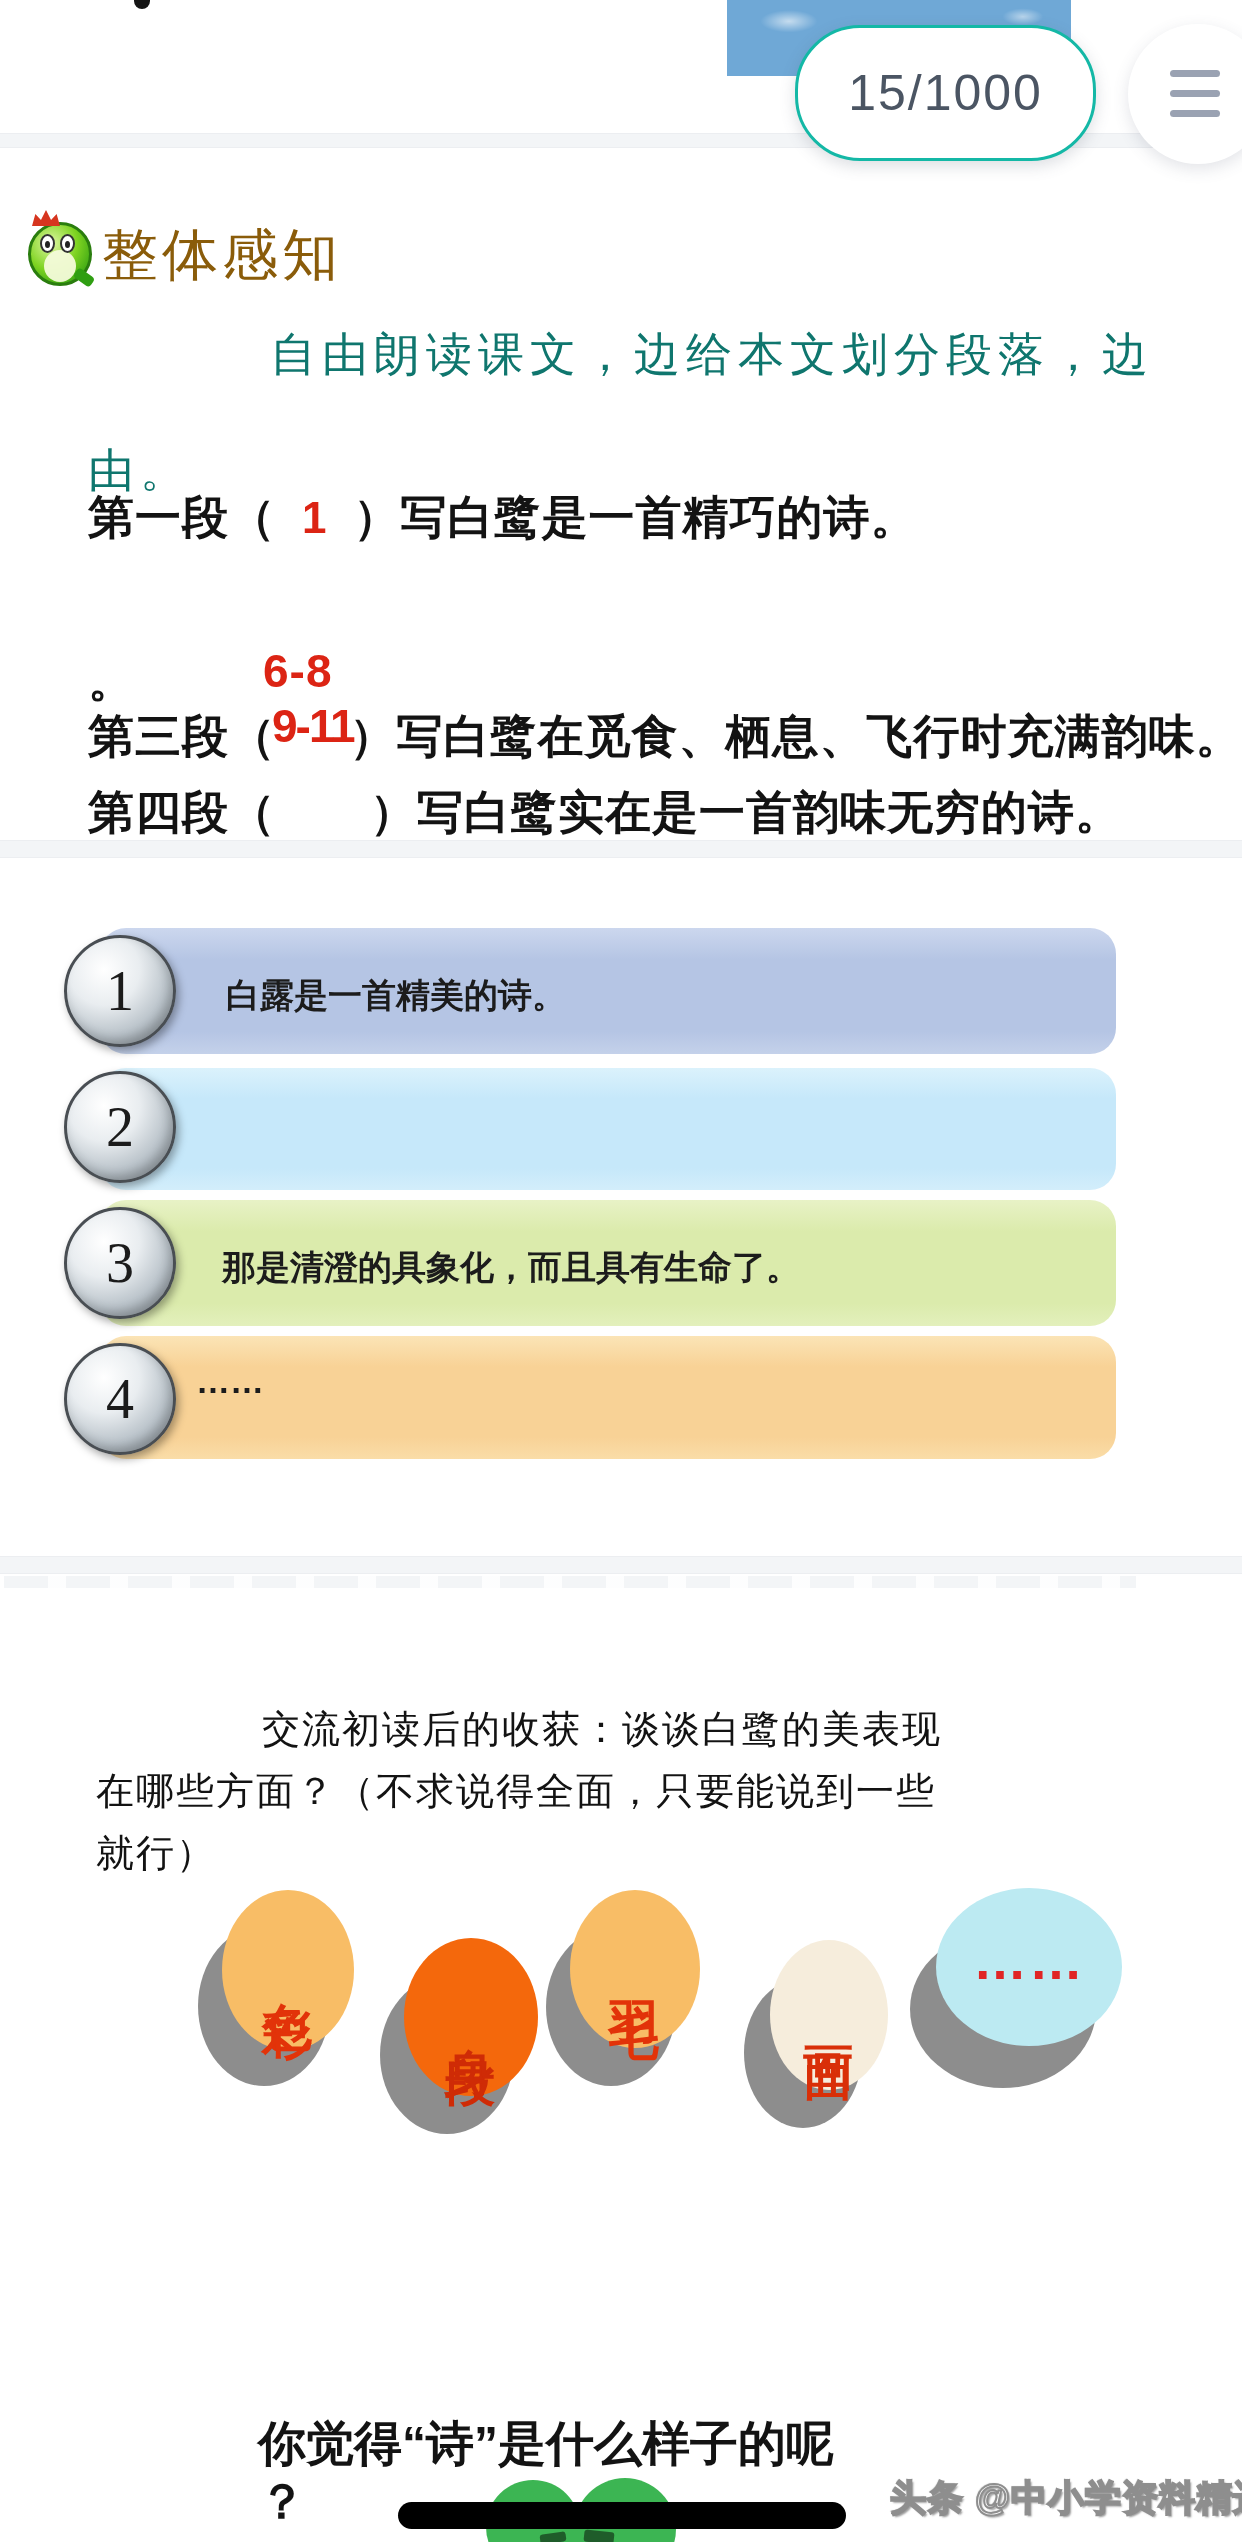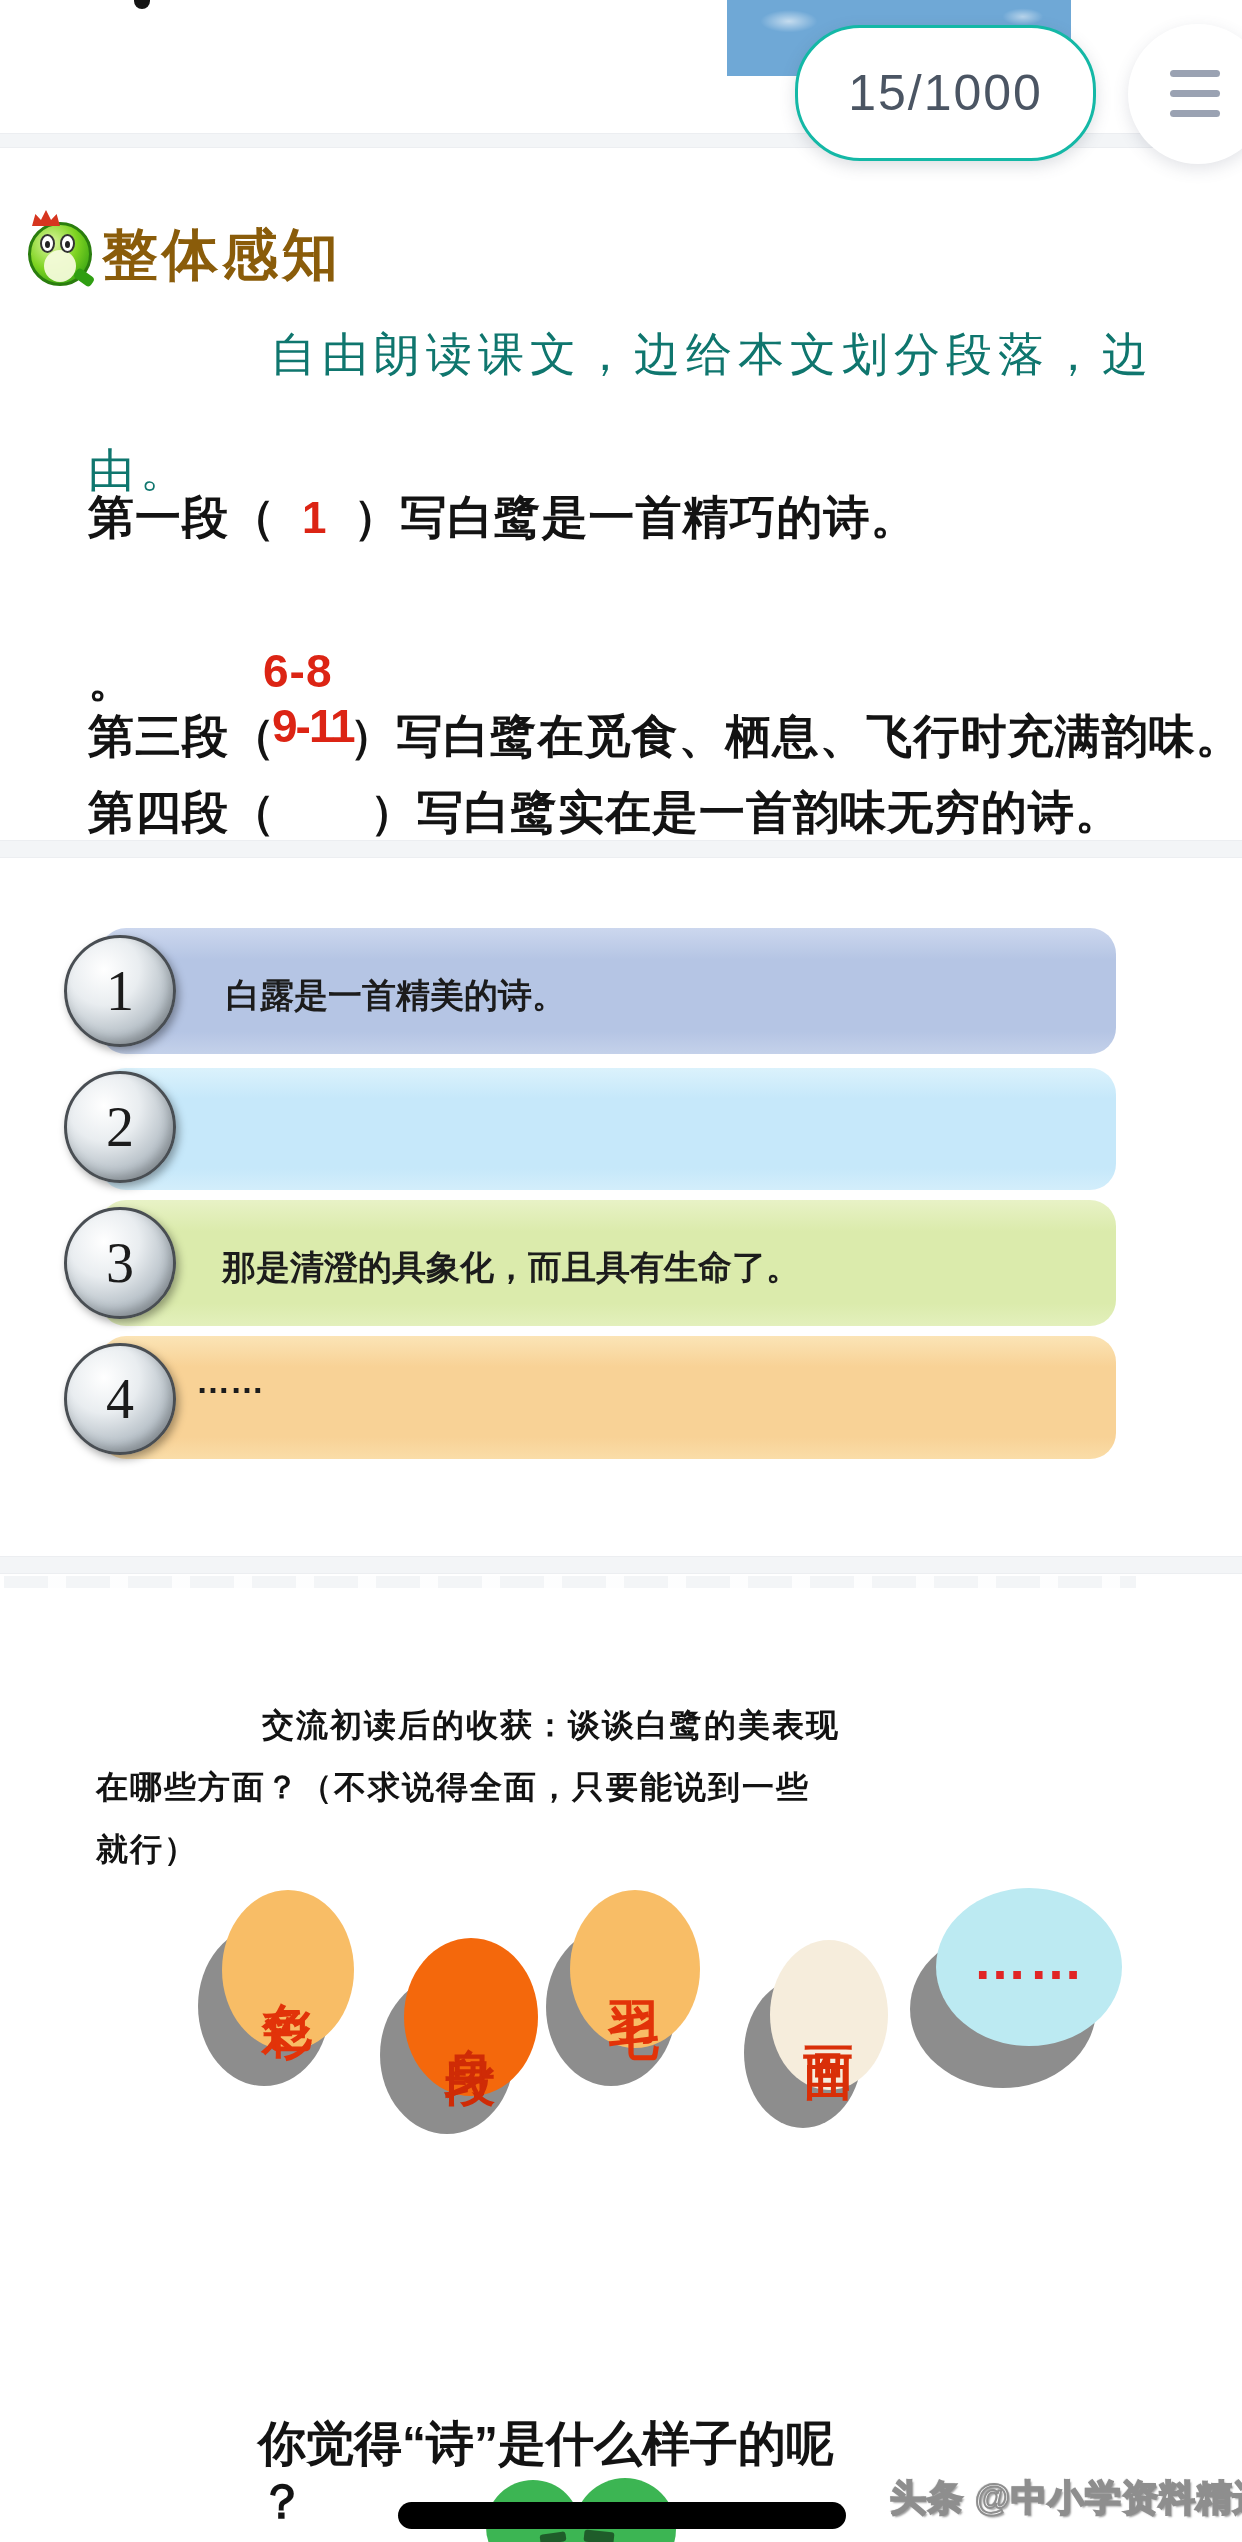--- a/index.html
+++ b/index.html
@@ -50,21 +50,21 @@
     background:radial-gradient(circle at 35% 32%,#dff7a2,#7ed321 48%,#2f9e12 88%);
     border:3px solid #2a7d0e;box-sizing:border-box;}
   .m-belly{position:absolute;left:18px;top:40px;width:32px;height:32px;border-radius:50%;
     background:#f4fbda;opacity:.95;}
   .m-eye{position:absolute;top:24px;width:15px;height:19px;border-radius:50%;
     background:#fff;border:2px solid #333;box-sizing:border-box;z-index:3;}
   .m-eye.l{left:14px;} .m-eye.r{left:34px;}
   .m-eye::after{content:"";position:absolute;left:3px;top:5px;width:5px;height:7px;border-radius:50%;background:#222;}
   .m-tail{position:absolute;left:48px;top:62px;width:20px;height:11px;background:#2f9e12;
     border-radius:4px;transform:rotate(35deg);}
-  #section-title{left:102px;top:218px;font-size:56px;font-weight:700;color:#8a5c0a;letter-spacing:4px;}
+  #section-title{left:102px;top:218px;font-size:56px;font-weight:400;color:#8a5c0a;letter-spacing:4px;}
 
   
   .body-line{font-size:46px;font-weight:400;color:#0f766e;letter-spacing:6px;white-space:nowrap;}
   #intro-l1{left:270px;top:324px;}
   #intro-l2{left:88px;top:382px;}
   #intro-l3{left:88px;top:440px;}
 
   .seg-line{font-size:46px;font-weight:600;color:#131313;letter-spacing:1px;white-space:nowrap;}
   #seg1{left:88px;top:487px;} #seg2{left:88px;top:568px;}
   #seg-period{left:88px;top:650px;} #seg3{left:88px;top:706px;} #seg4{left:88px;top:782px;}
@@ -89,21 +89,21 @@
   }
   #circle1{top:935px;} #circle2{top:1071px;} #circle3{top:1207px;} #circle4{top:1343px;}
   .num-circle .n{font-family:"Liberation Serif",serif;font-size:56px;color:#1b1b1b;}
   .bubble-text{font-size:34px;font-weight:600;color:#1c1c1c;line-height:46px;}
   #btext1{left:226px;top:972px;}
   #btext2{left:187px;top:1085px;width:760px;}
   #btext3{left:222px;top:1244px;}
   #btext4{left:196px;top:1358px;font-weight:700;}
 
   
-  .disc-line{font-size:32px;font-weight:700;color:#131313;letter-spacing:2px;white-space:nowrap;}
+  .disc-line{font-size:38px;font-weight:400;color:#131313;letter-spacing:2px;white-space:nowrap;}
   #disc-l1{left:262px;top:1704px;}
   #disc-l2{left:96px;top:1766px;}
   #disc-l3{left:96px;top:1828px;}
 
   
   .ell,.ell-shadow{border-radius:50%;}
   .ell-shadow{background:#8d8d8d;z-index:1;}
   .ell{z-index:2;display:flex;align-items:center;justify-content:center;}
   .topic-label{writing-mode:vertical-rl;text-orientation:upright;font-size:50px;font-weight:700;
     letter-spacing:8px;color:#e23309;}

